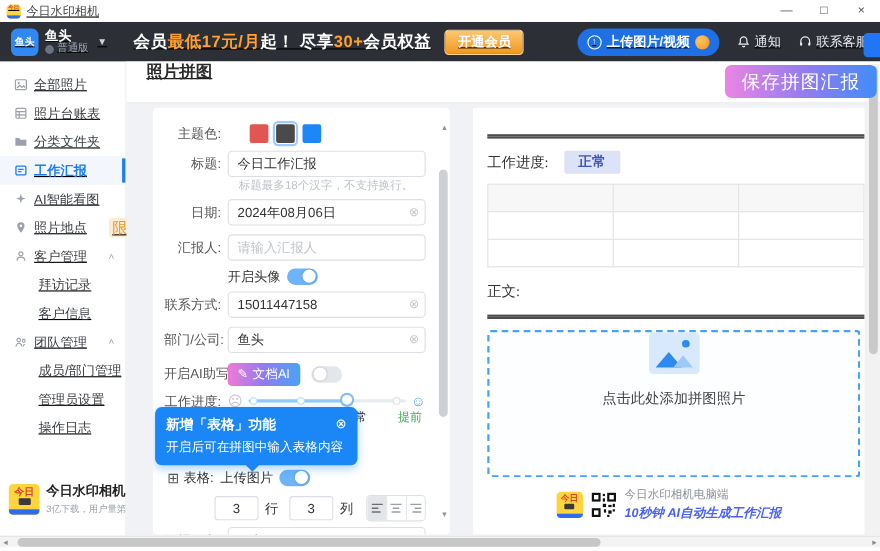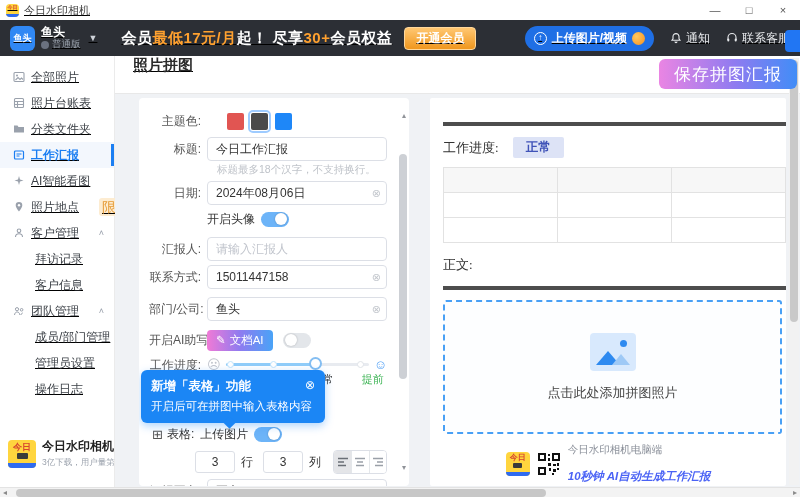--- a/index.html
+++ b/index.html
@@ -119,29 +119,29 @@
   
   .preview-card { position:absolute; left:315px; top:42px; width:356px; height:388px; background:#fff; border-radius:2px; overflow:hidden; font-family:"Liberation Serif","DejaVu Serif",serif; }
   .pv-divider { margin:24px 0 0 13px; height:3px; border-top:2px solid #4d4d4d; border-bottom:2px solid #4d4d4d; }
   .pv-progress { display:flex; align-items:center; margin:11px 0 0 13px; font-size:13px; color:#333; }
   .pv-badge { margin-left:14px; background:#dde3f6; color:#4053b8; font-size:12.5px; font-weight:bold; padding:2px 13px; border-radius:2px; }
   .pv-table { border-collapse:collapse; margin:9px 0 0 13px; }
   .pv-table td { width:120px; height:25px; border:1px solid #e2e2e2; background:#fff; }
   .pv-table tr:first-child td { background:#f7f7f7; }
   .pv-body-label { margin:13px 0 0 13px; font-size:13px; color:#333; }
   .pv-divider.second { margin-top:12px; }
-  .pv-drop { margin:10px 4px 0 13px; height:134px; border:2px dashed #49a0f5; border-radius:3px; background:#fdfeff; display:flex; flex-direction:column; align-items:center; justify-content:center; font-family:"Liberation Sans","DejaVu Sans",sans-serif; }
+  .pv-drop { margin:10px 4px 0 13px; height:134px; border:2px dashed #49a0f5; border-radius:3px; background:#fdfeff; display:flex; flex-direction:column; align-items:center; font-family:"Liberation Sans","DejaVu Sans",sans-serif; }
   .pv-img-icon { width:46px; height:38px; background:#d8e9fd; border-radius:4px; position:relative; overflow:hidden; }
   .pv-img-icon .mt { position:absolute; left:6px; bottom:6px; width:0; height:0; border-left:12px solid transparent; border-right:12px solid transparent; border-bottom:14px solid #2e8af0; }
   .pv-img-icon .mt2 { position:absolute; left:22px; bottom:6px; width:0; height:0; border-left:9px solid transparent; border-right:9px solid transparent; border-bottom:11px solid #9ec9f6; }
   .pv-img-icon .dot { position:absolute; right:9px; top:7px; width:7px; height:7px; border-radius:50%; background:#2e8af0; }
   .pv-drop-text { margin-top:13px; font-size:13px; color:#444; }
   .pv-footer { display:flex; align-items:center; justify-content:center; gap:7px; margin-top:9px; font-family:"Liberation Sans","DejaVu Sans",sans-serif; }
   .pv-ft-line1 { font-size:10.5px; color:#8a8f99; }
-  .pv-ft-line2 { font-size:11.5px; font-weight:bold; font-style:italic; color:#4a62f5; margin-top:12px; }
+  .pv-ft-line2 { font-size:11.5px; font-weight:bold; font-style:italic; color:#4a62f5; margin-top:2px; }
 
   
   .v-scroll { position:absolute; right:1px; top:58px; width:10px; height:427px; background:#f2f2f2; }
   .v-scroll .thumb { position:absolute; left:1px; top:2px; width:8px; height:262px; background:#c9c9c9; border-radius:4px; }
   .h-scroll { position:absolute; left:0; right:0; bottom:4px; height:10px; background:#f3f3f3; border-top:1px solid #e3e3e3; }
   .h-scroll .thumb { position:absolute; left:16px; top:1px; width:530px; height:8px; background:#c7c7c7; border-radius:4px; }
   .h-arrow { position:absolute; top:0; font-size:8px; color:#8a8a8a; line-height:10px; }
   svg.ic { display:block; }
 </style>
 </head>
@@ -315,32 +315,32 @@
         <div class="hint">标题最多18个汉字，不支持换行。</div>
 
         <div class="frow" style="height:26px;margin-top:3px;">
           <span class="flabel">日期:</span>
           <div class="fctl">
               <input class="tin" value="2024年08月06日" style="">
               <span class="clear-ic">⊗</span>
             </div>
         </div>
 
+        <div class="frow" style="height:26px;margin-top:6px;">
+          <span class="flabel">汇报人:</span>
+          <div class="fctl">
+              <input class="tin" placeholder="请输入汇报人" style="">
+            </div>
+        </div>
+
         <div class="frow" style="height:22px;margin-top:2px;padding-left:58px;">
           <span class="inline-lbl">开启头像</span>
           <span class="switch on">
               <span class="knob"></span>
             </span>
-        </div>
-
-        <div class="frow" style="height:26px;margin-top:6px;">
-          <span class="flabel">汇报人:</span>
-          <div class="fctl">
-              <input class="tin" placeholder="请输入汇报人" style="">
-            </div>
         </div>
 
         <div class="frow" style="height:26px;margin-top:2px;">
           <span class="flabel">联系方式:</span>
           <div class="fctl">
               <input class="tin" value="15011447158" style="">
               <span class="clear-ic">⊗</span>
             </div>
         </div>
 

